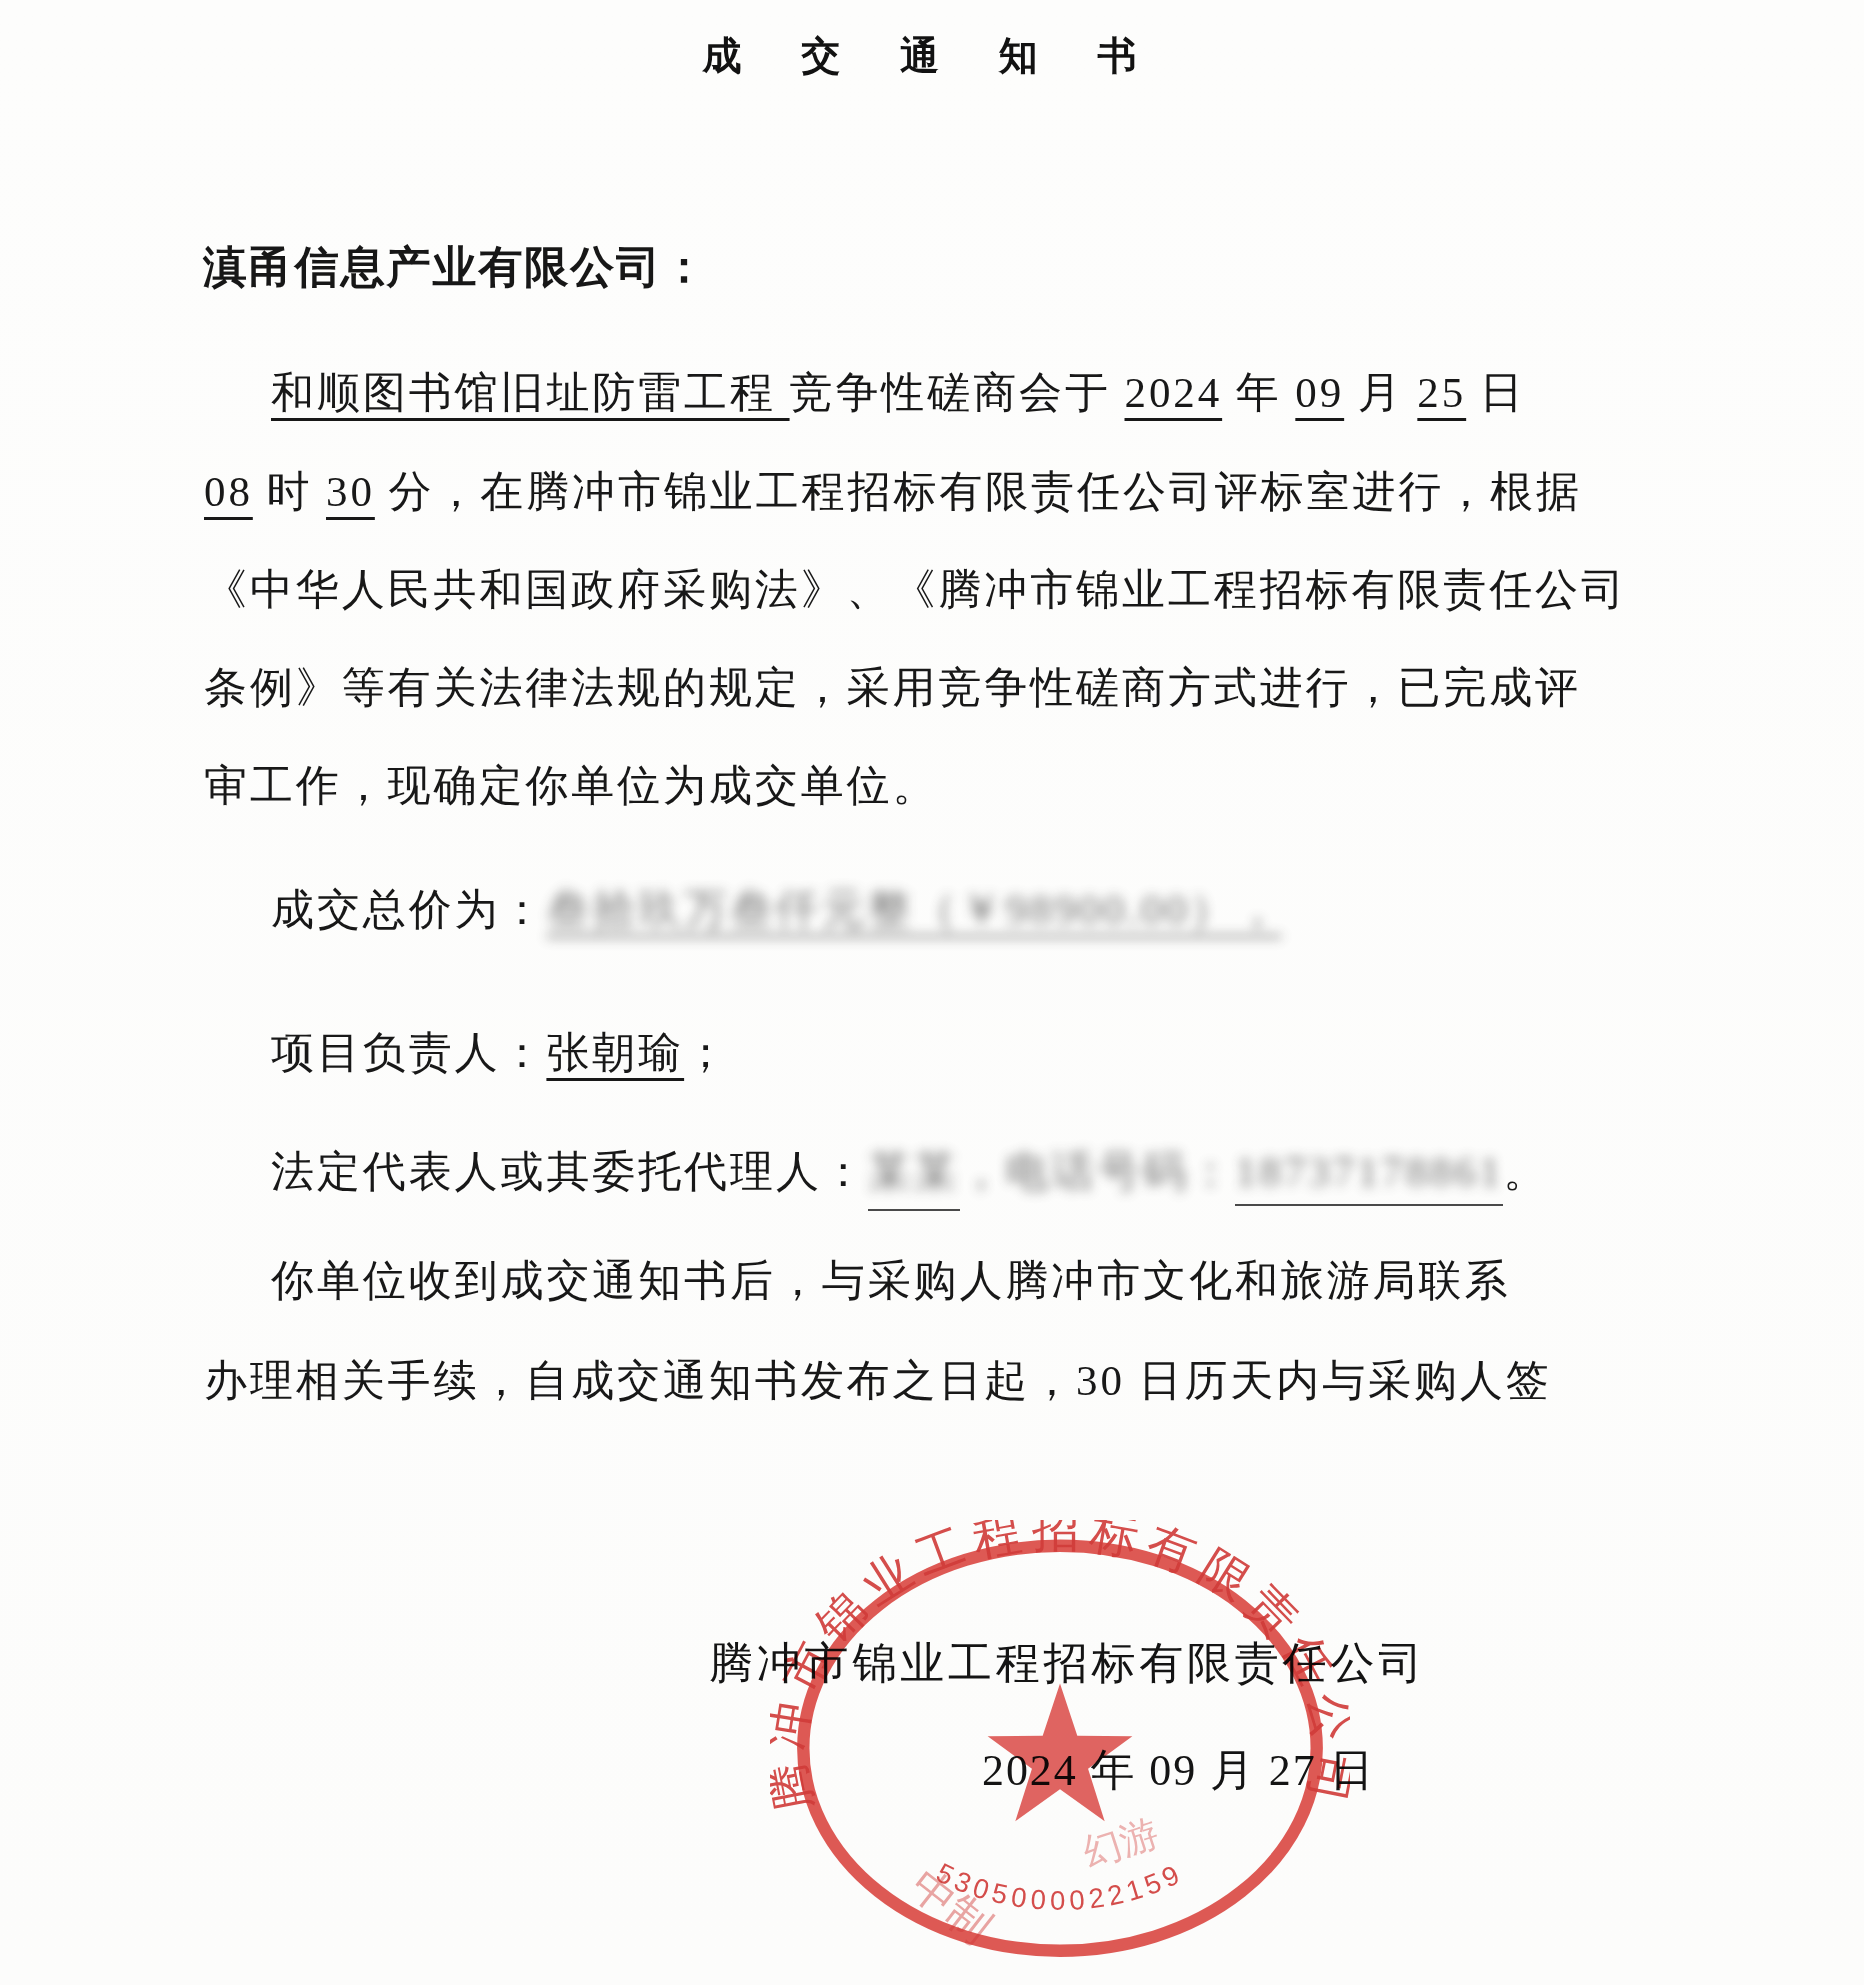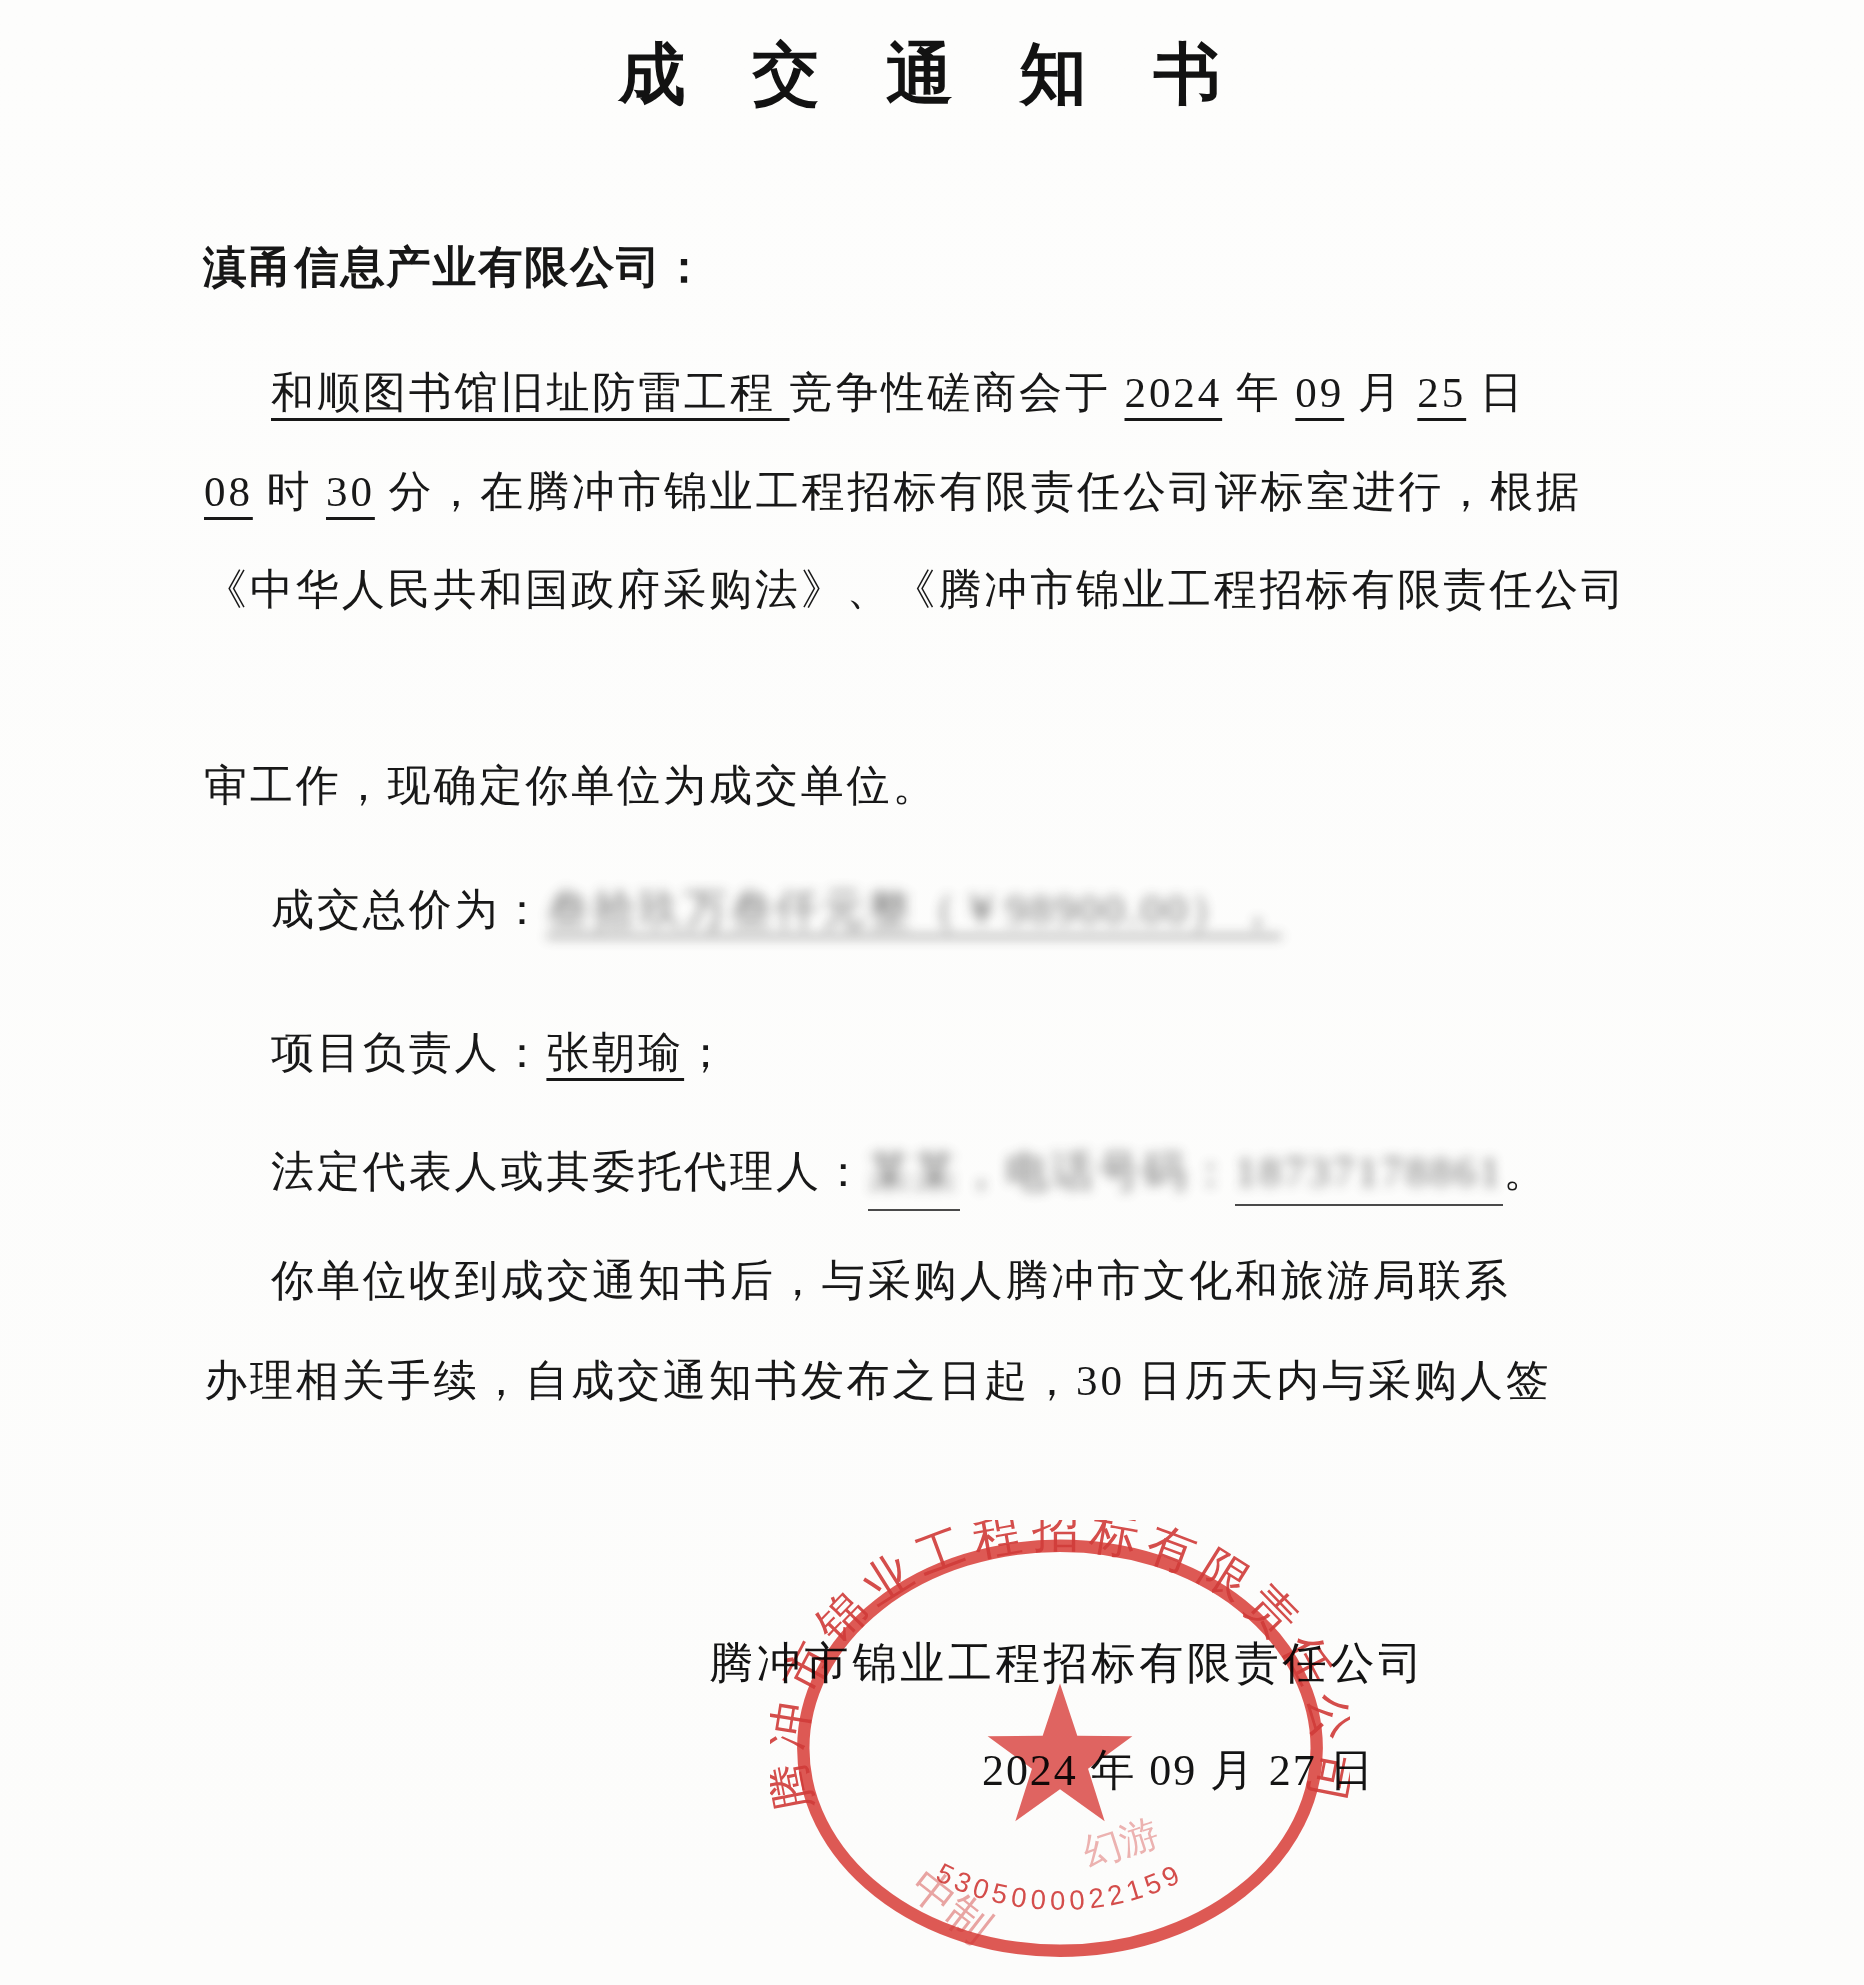--- a/index.html
+++ b/index.html
@@ -9,21 +9,21 @@
     margin:0 auto;
     background:linear-gradient(180deg,#fdfdfc 0%,#fcfcfb 100%);
     overflow:hidden;
     font-family:"Liberation Serif","DejaVu Serif",serif;
     color:#171717;
   }
   .abs{position:absolute;white-space:nowrap;}
   .doc-title{
     left:0;top:28.5px;width:100%;
     text-align:center;
-    font-size:67px;font-weight:700;
+    font-size:39px;font-weight:700;
     letter-spacing:25px;
     color:#121212;
   }
   .addressee{
     left:203px;top:238px;
     font-family:Liberation Sans, sans-serif;
     font-size:44px;font-weight:700;letter-spacing:1.9px;
   }
   .body-text{font-size:43px;letter-spacing:2.9px;color:#181818;}
   .u{
@@ -58,20 +58,21 @@
 
   <div class="abs doc-title">成 交 通 知 书</div>
 
   <div class="abs addressee">滇甬信息产业有限公司：</div>
 
   <div class="abs body-text" style="left:271px;top:364px;"><span class="u">和顺图书馆旧址防雷工程 </span><span>竞争性磋商会于 </span><span class="u">2024</span><span> 年 </span><span class="u">09</span><span> 月 </span><span class="u">25</span><span> 日</span></div>
 
   <div class="abs body-text" style="left:204px;top:463px;"><span class="u">08</span><span> 时 </span><span class="u">30</span><span> 分，在腾冲市锦业工程招标有限责任公司评标室进行，根据</span></div>
 
   <div class="abs body-text" style="left:204px;top:561px;">《中华人民共和国政府采购法》、《腾冲市锦业工程招标有限责任公司</div>
+  <div class="abs body-text" style="left:204px;top:659px;">条例》等有关法律法规的规定，采用竞争性磋商方式进行，已完成评</div>
   <div class="abs body-text" style="left:204px;top:757px;">审工作，现确定你单位为成交单位。</div>
 
   <div class="abs body-text" style="left:271px;top:881px;"><span>成交总价为：</span><span class="redacted u">叁拾玖万叁仟元整（￥98900.00），</span></div>
 
   <div class="abs body-text" style="left:271px;top:1024px;"><span>项目负责人：</span><span class="u">张朝瑜</span><span>；</span></div>
 
   <div class="abs body-text" style="left:271px;top:1252px;">你单位收到成交通知书后，与采购人腾冲市文化和旅游局联系</div>
 
   <div class="abs body-text" style="left:271px;top:1143px;"><span>法定代表人或其委托代理人：</span><span class="redacted-u"><span class="redacted">某某</span></span><span class="redacted">，</span><span class="redacted">电话号码：</span><span class="redacted-u"><span class="redacted">18737178861</span></span><span>。</span></div>
   <div class="abs body-text" style="left:204px;top:1352px;">办理相关手续，自成交通知书发布之日起，30 日历天内与采购人签</div>

